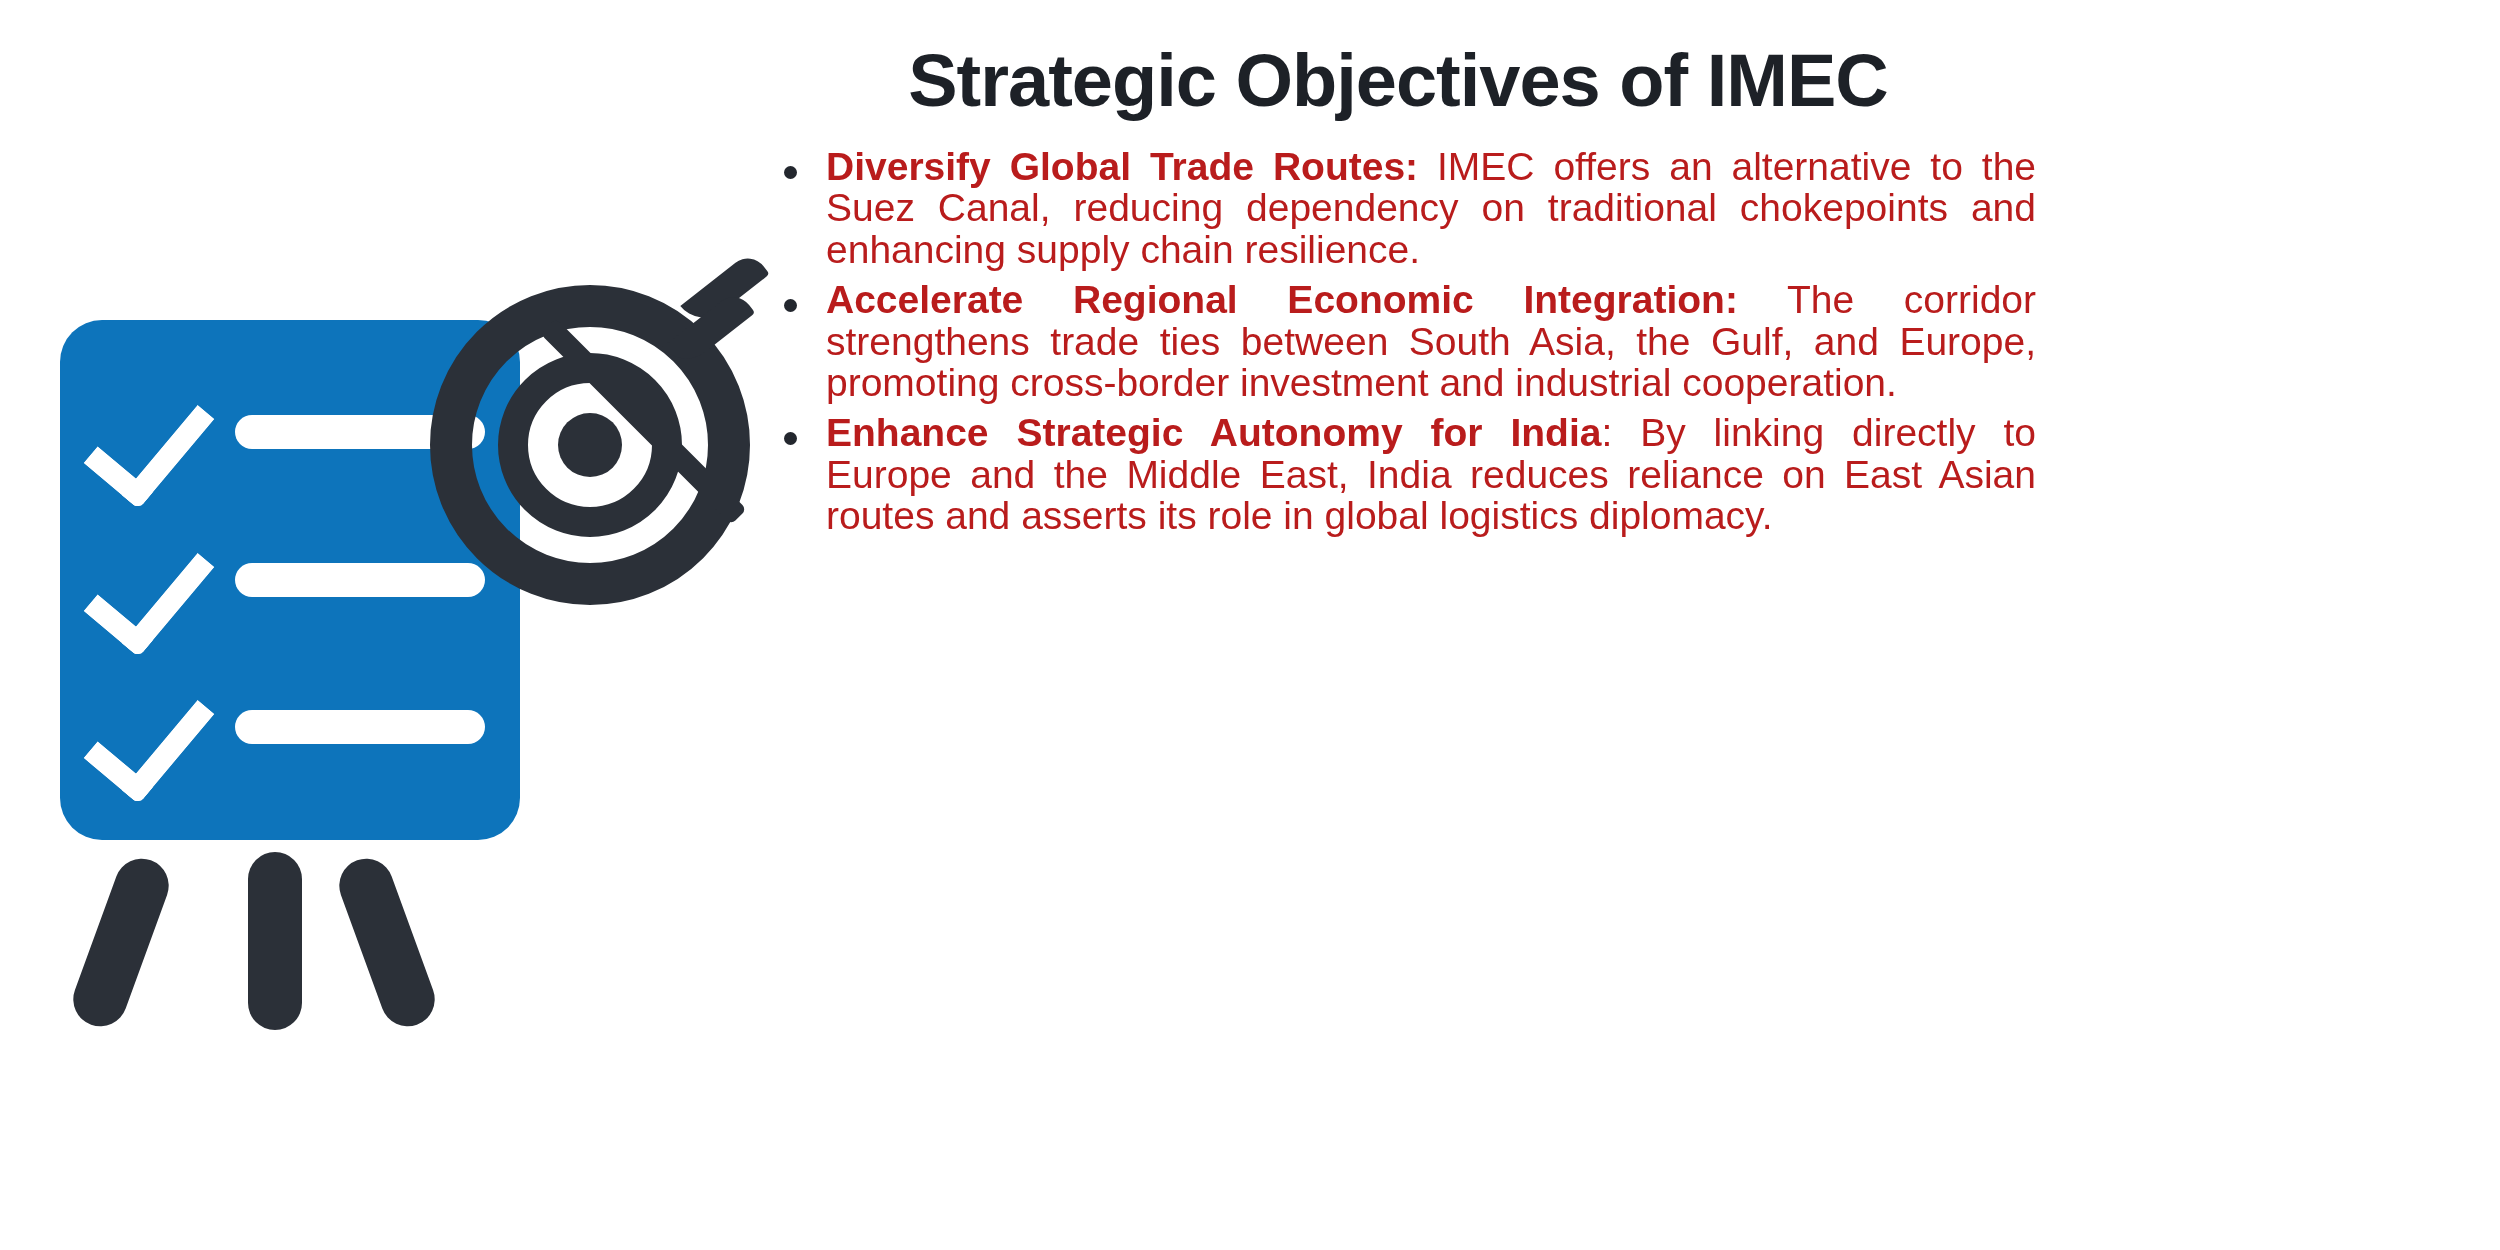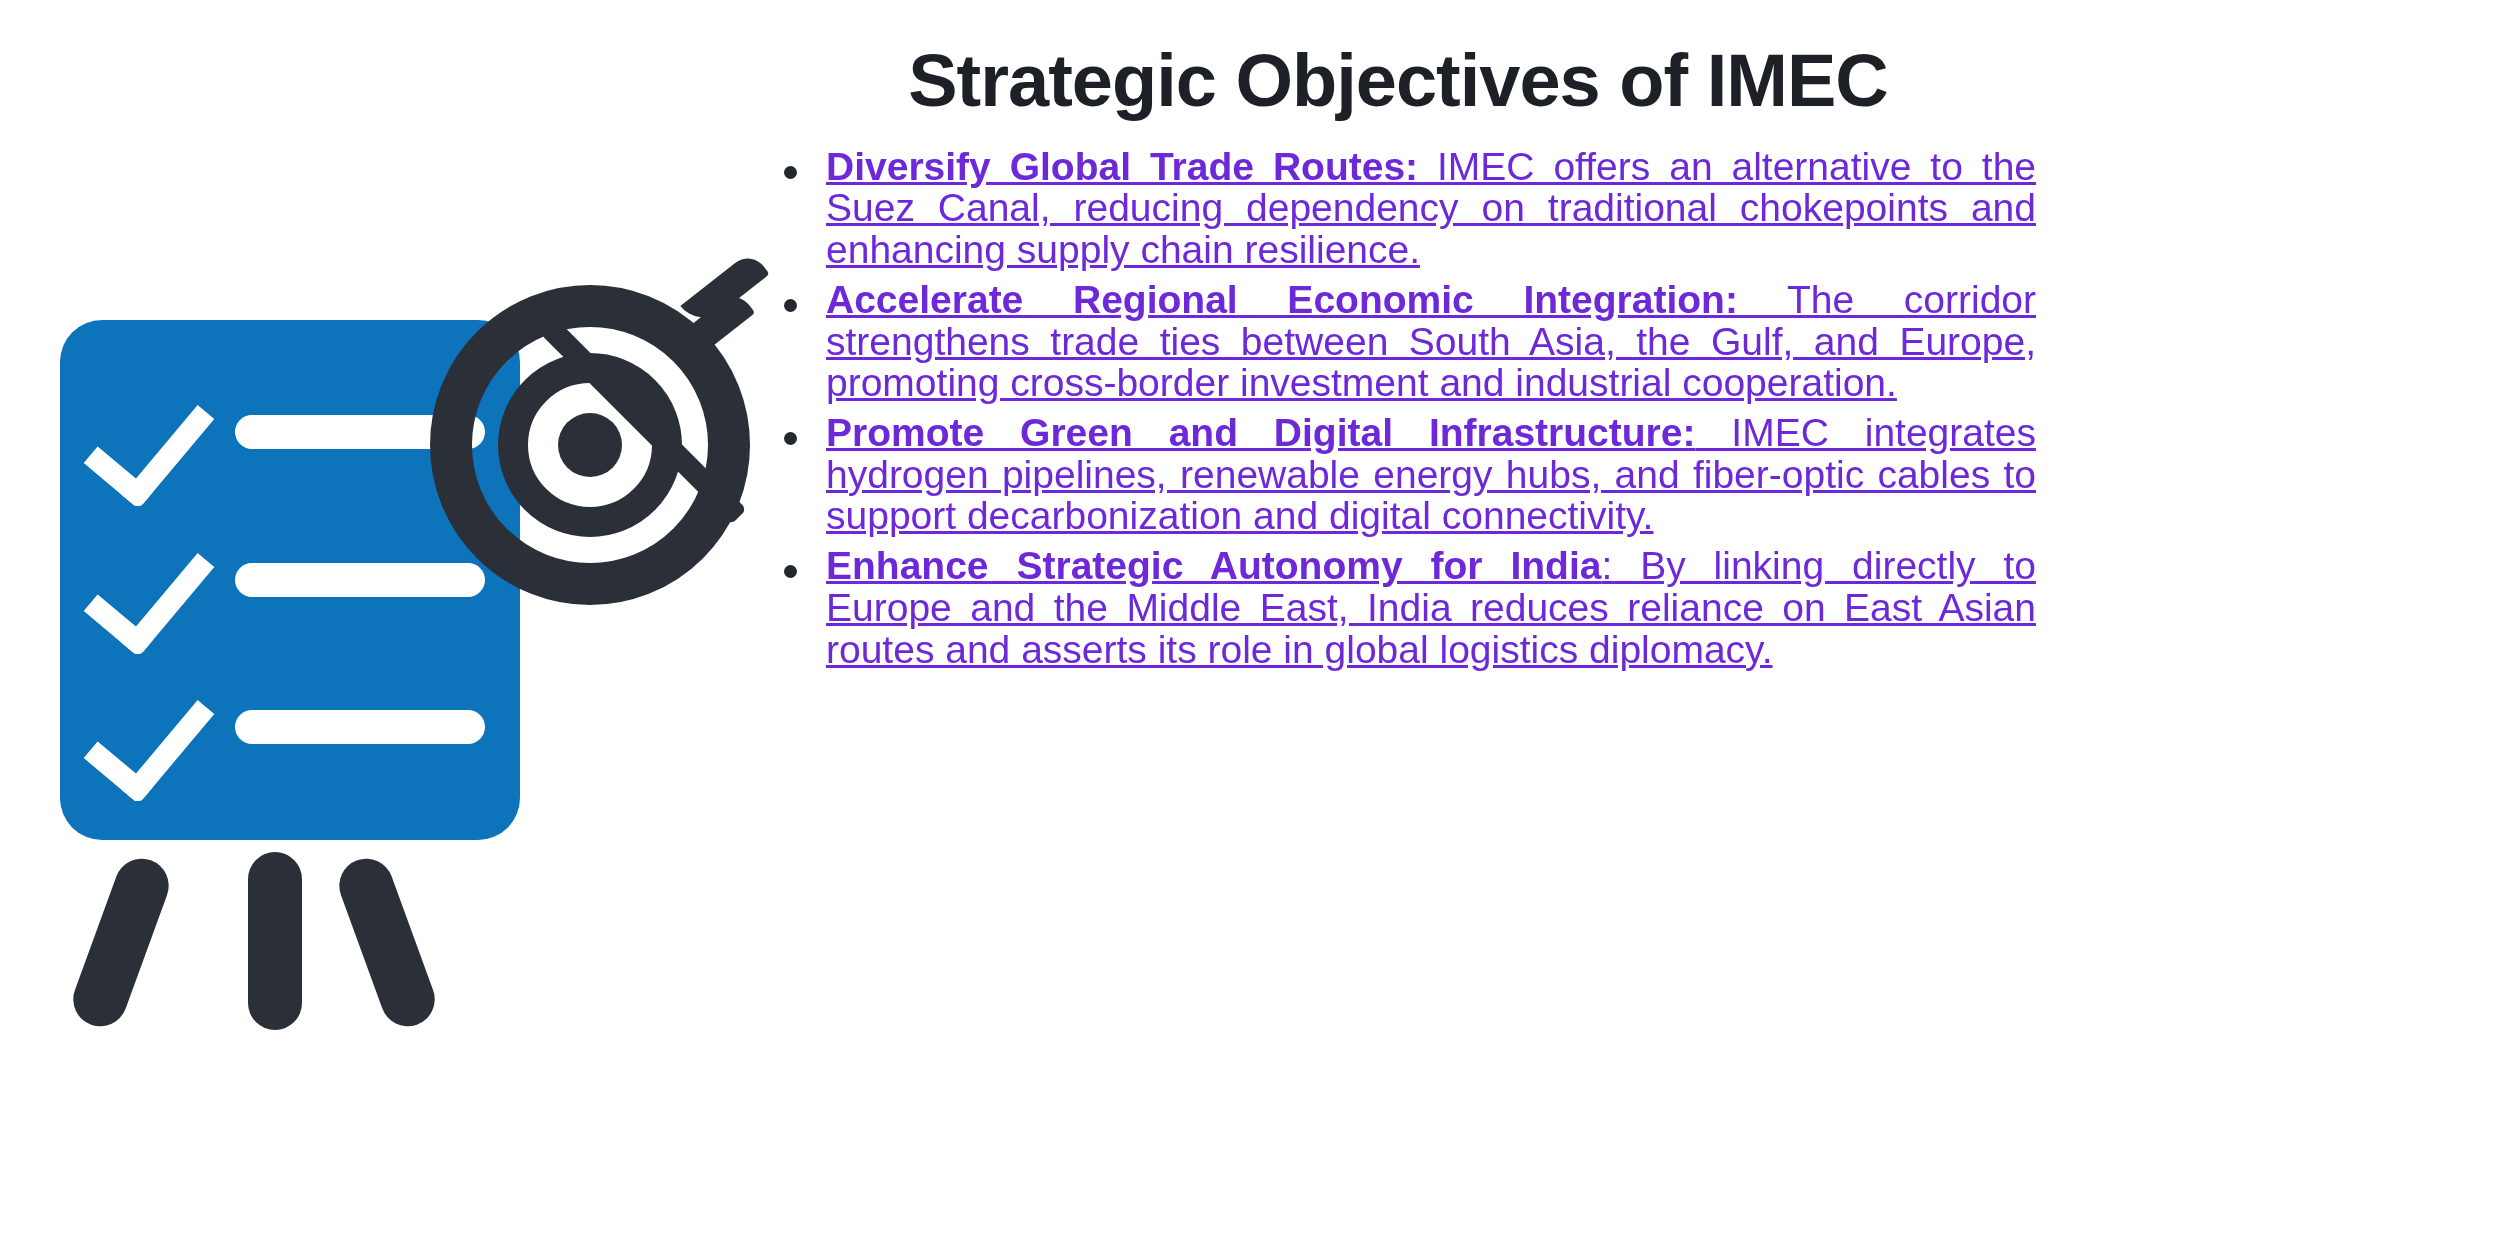--- a/index.html
+++ b/index.html
@@ -174,22 +174,21 @@
     padding: 0;
   }
   ul.bullets li {
     position: relative;
     padding-left: 66px;
     margin-bottom: 8px;
     font-size: 39px;
     line-height: 1.07;
     text-align: justify;
     text-justify: inter-word;
-    color: #6d28d9;
-    text-decoration: underline;
+    color: #b91c1c;
   }
   ul.bullets li::before {
     content: "";
     position: absolute;
     left: 24px;
     top: 20px;
     width: 13px;
     height: 13px;
     background: #23272e;
     border-radius: 50%;
@@ -234,21 +233,18 @@
     <h1 class="title">Strategic Objectives of IMEC</h1>
 
     <ul class="bullets">
       <li>
         <span class="lead">Diversify Global Trade Routes:</span><span> IMEC offers an alternative to the Suez Canal, reducing dependency on traditional chokepoints and enhancing supply chain resilience.</span>
       </li>
       <li>
         <span class="lead">Accelerate Regional Economic Integration:</span><span> The corridor strengthens trade ties between South Asia, the Gulf, and Europe, promoting cross-border investment and industrial cooperation.</span>
       </li>
       <li>
-        <span class="lead">Promote Green and Digital Infrastructure:</span><span> IMEC integrates hydrogen pipelines, renewable energy hubs, and fiber-optic cables to support decarbonization and digital connectivity.</span>
-      </li>
-      <li>
         <span class="lead">Enhance Strategic Autonomy for India</span><span>: By linking directly to Europe and the Middle East, India reduces reliance on East Asian routes and asserts its role in global logistics diplomacy.</span>
       </li>
     </ul>
   </div>
 
 </div>
 
 </body></html>

